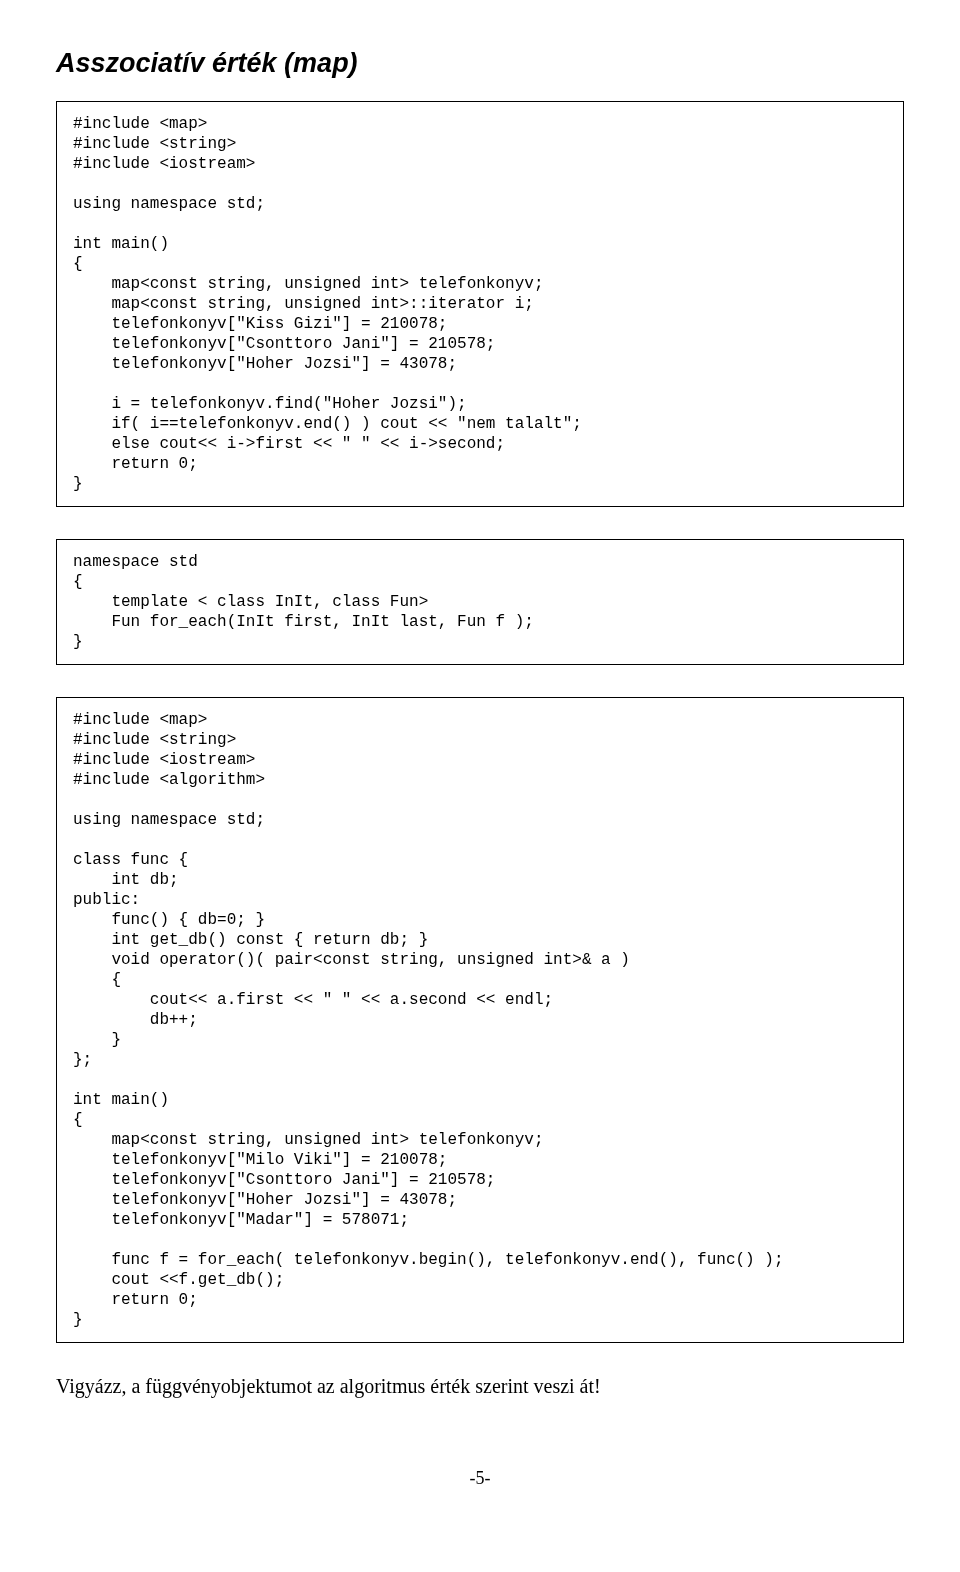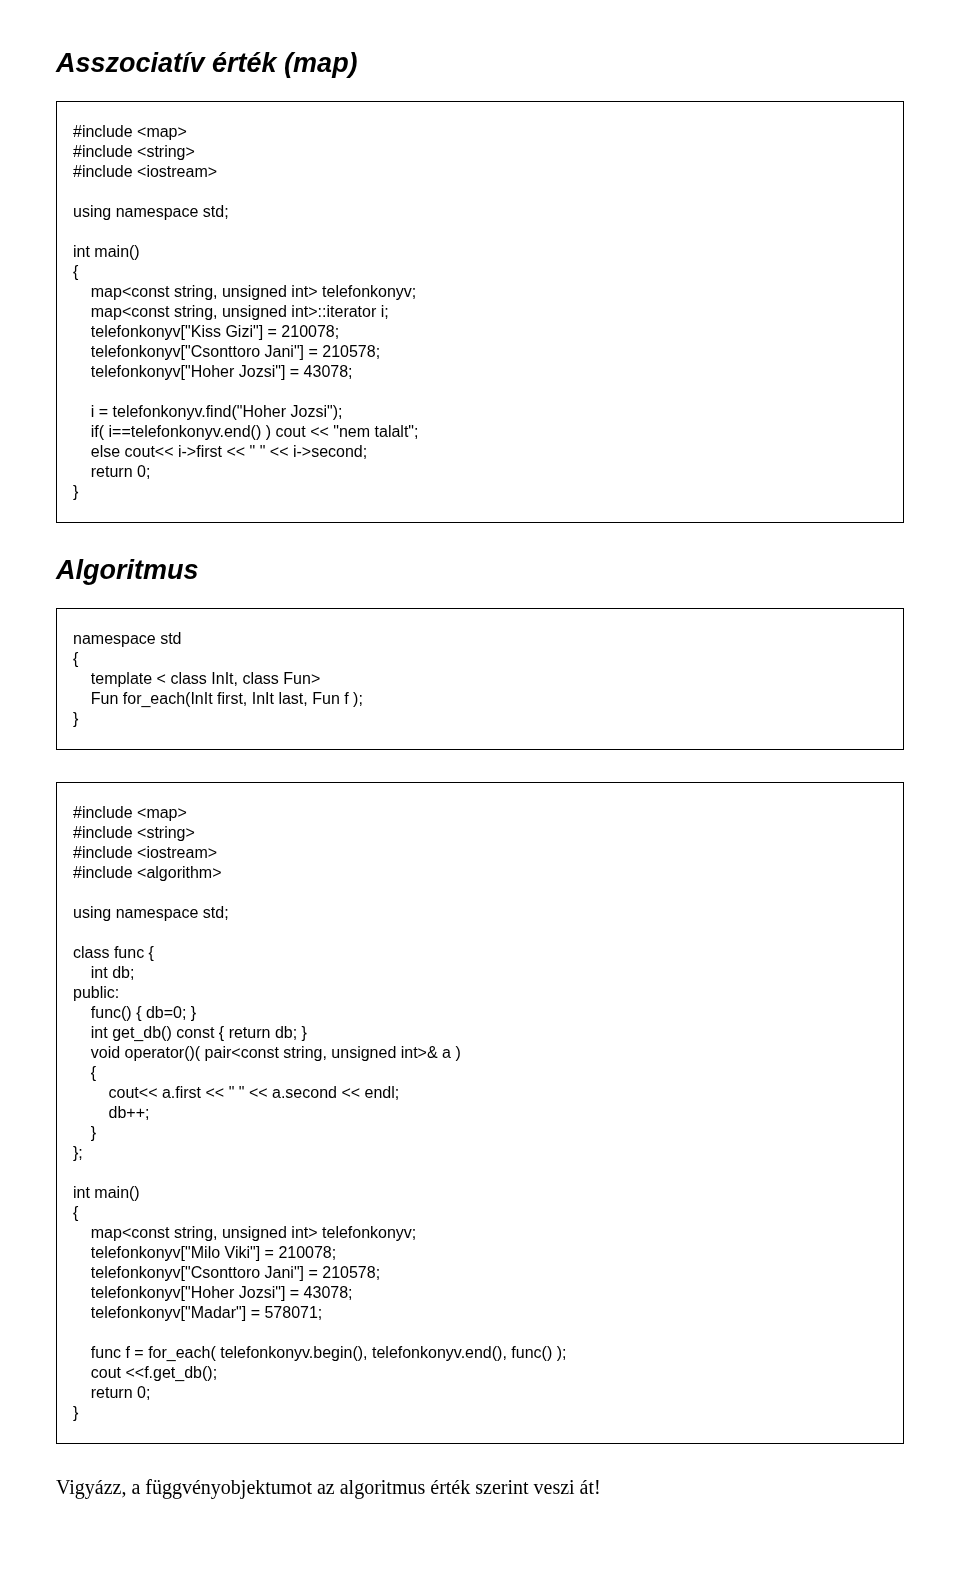--- a/index.html
+++ b/index.html
@@ -14,23 +14,23 @@
     padding: 48px 56px 20px 56px;
   }
   h2 {
     font-size: 27px;
     font-weight: bold;
     font-style: italic;
     margin: 0 0 22px 0;
   }
   .codebox {
     border: 1px solid #000;
-    padding: 20px 16px;
+    padding: 12px 16px;
     margin-bottom: 32px;
-    font-family: Liberation Sans, sans-serif;
+    font-family: Liberation Mono, monospace;
     font-size: 16px;
     line-height: 1.25;
     white-space: pre;
   }
   .caption {
     font-family: "Times New Roman", Times, serif;
     font-size: 20px;
     margin: 10px 0 48px 0;
   }
   .pagenum {
@@ -60,21 +60,20 @@
     telefonkonyv["Kiss Gizi"] = 210078;
     telefonkonyv["Csonttoro Jani"] = 210578;
     telefonkonyv["Hoher Jozsi"] = 43078;
 
     i = telefonkonyv.find("Hoher Jozsi");
     if( i==telefonkonyv.end() ) cout &lt;&lt; "nem talalt";
     else cout&lt;&lt; i-&gt;first &lt;&lt; " " &lt;&lt; i-&gt;second;
     return 0;
 }</div>
 
-  <h2>Algoritmus</h2>
 
   <div class="codebox">namespace std
 {
     template &lt; class InIt, class Fun&gt;
     Fun for_each(InIt first, InIt last, Fun f );
 }</div>
 
   <div class="codebox">#include &lt;map&gt;
 #include &lt;string&gt;
 #include &lt;iostream&gt;

